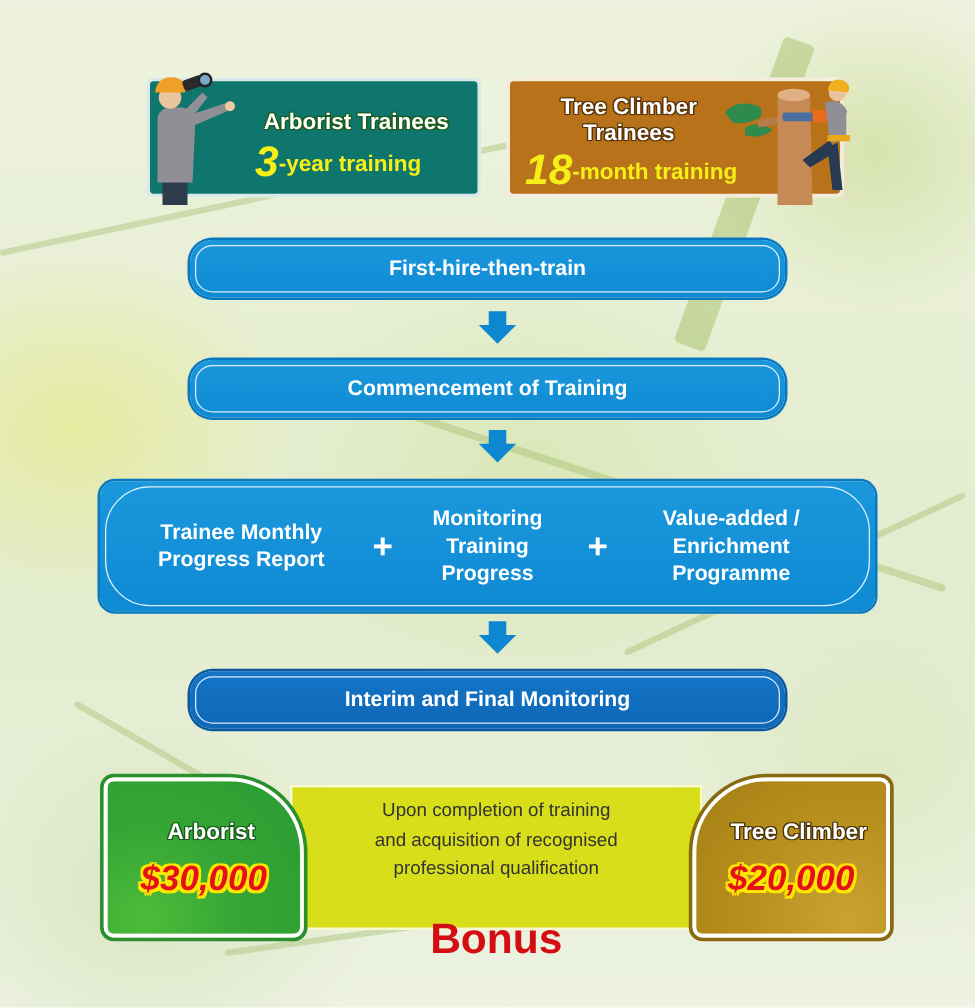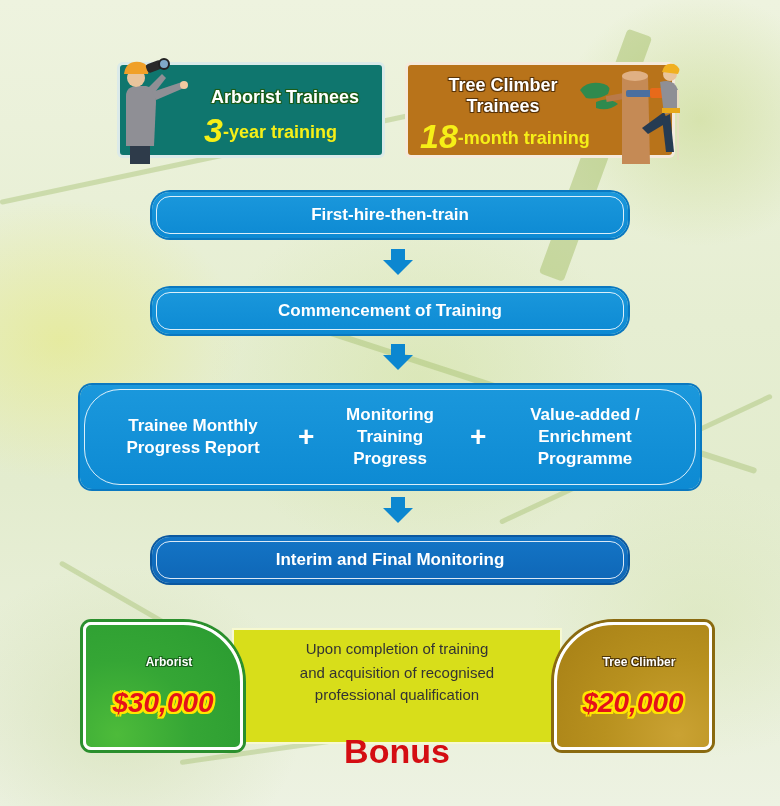--- a/index.html
+++ b/index.html
@@ -84,21 +84,21 @@
     background: radial-gradient(circle at 20% 90%, #4dbb3a 0%, #35a635 45%, #2a9b31 100%);
     border-radius: 8px 60px 8px 8px;
   }
   .bonus-climber {
     left: 554px; width: 158px;
     background: radial-gradient(circle at 80% 90%, #caa233 0%, #b8911f 45%, #a67f15 100%);
     border-radius: 60px 8px 8px 8px;
     box-shadow: 0 0 0 3px #8a6a10;
   }
   .side-title {
-    position: absolute; left: 12px; right: 0; top: 30px; text-align: center; color: #fff; font-weight: bold; font-size: 12px;
+    position: absolute; left: 12px; right: 0; top: 30px; text-align: center; color: #fff; font-weight: bold; font-size: 18px;
     text-shadow: 1px 1px 0 #175e1a, -1px -1px 0 #175e1a, 1px -1px 0 #175e1a, -1px 1px 0 #175e1a;
   }
   .bonus-climber .side-title { text-shadow: 1px 1px 0 #4a3206, -1px -1px 0 #4a3206, 1px -1px 0 #4a3206, -1px 1px 0 #4a3206; }
   .side-amount {
     position: absolute; left: 0; right: 0; top: 62px; text-align: center; color: #e4111a; font-weight: bold; font-style: italic; font-size: 28px;
     text-shadow: 2px 2px 0 #ffe600, -2px -2px 0 #ffe600, 2px -2px 0 #ffe600, -2px 2px 0 #ffe600, 0 2px 0 #ffe600, 2px 0 0 #ffe600, 0 -2px 0 #ffe600, -2px 0 0 #ffe600;
   }
 </style>
 </head>
 <body>

